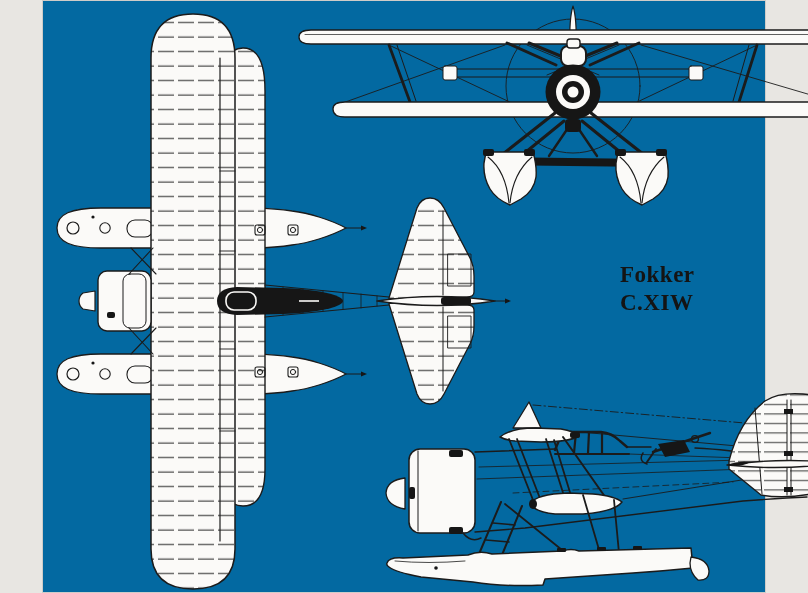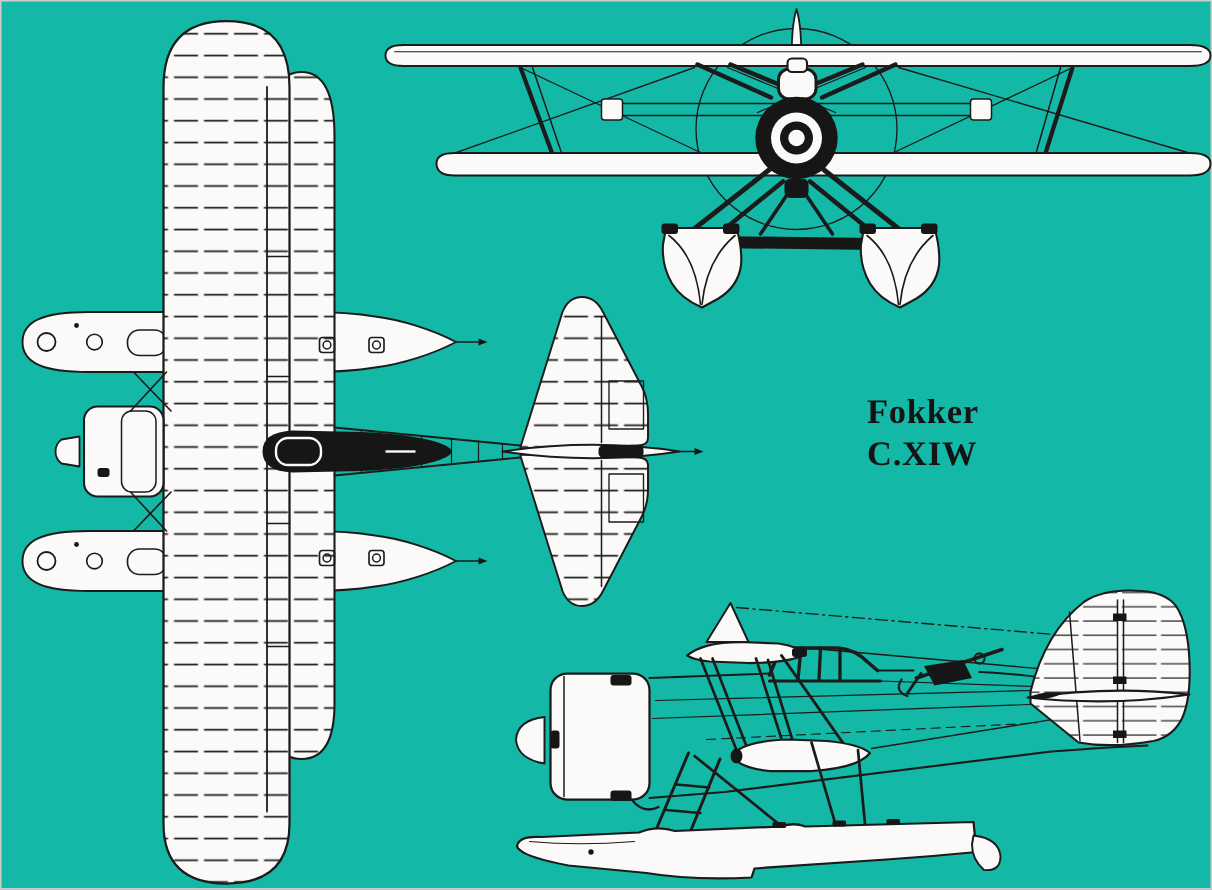--- a/index.html
+++ b/index.html
@@ -1,18 +1,18 @@
 <!DOCTYPE html>
 <html><head>
 <meta charset="utf-8">
 <style>
   html,body{margin:0;padding:0;background:#e8e6e2;}
   .frame{
-    position:relative;width:808px;height:593px;margin:0 auto;
-    background:#14b8a6;border:1px solid #cfccc8;box-sizing:border-box;
+    position:relative;width:724px;height:593px;margin:0 auto;
+    background:#0369a1;border:1px solid #cfccc8;box-sizing:border-box;
     font-family:"Liberation Serif","DejaVu Serif",serif;
   }
   svg{position:absolute;left:0;top:0;}
   .ink{stroke:#1b1b1b;fill:none;stroke-linecap:round;stroke-linejoin:round;}
   .paper{fill:#fbfaf8;}
   .solid{fill:#161616;stroke:none;}
   .title-text{
     font-family:"Liberation Serif","DejaVu Serif",serif;
     font-weight:bold;font-size:23px;fill:#141414;letter-spacing:.5px;
   }

